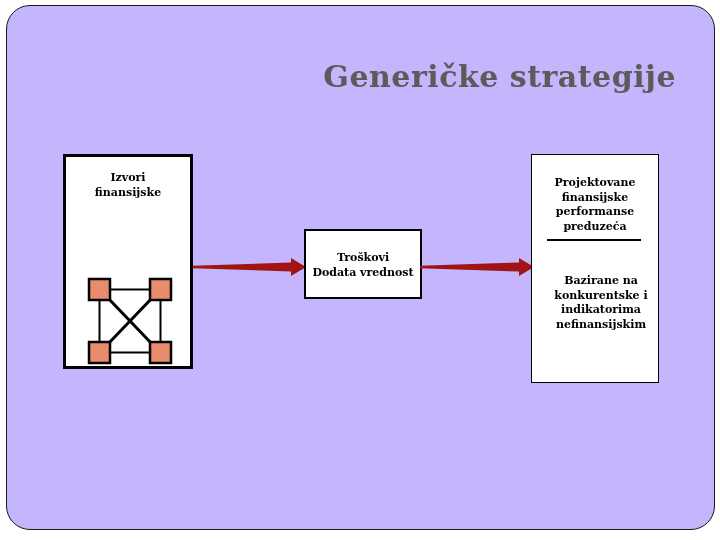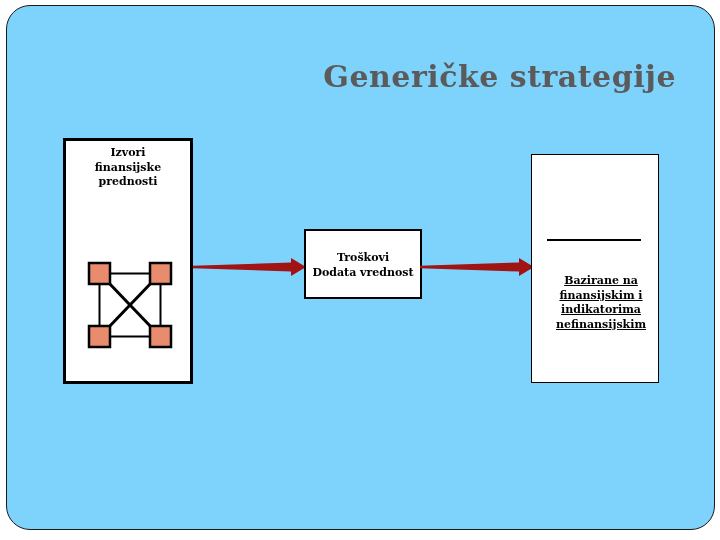--- a/index.html
+++ b/index.html
@@ -10,21 +10,21 @@
     background: #ffffff;
     font-family: "DejaVu Serif", "Liberation Serif", serif;
     overflow: hidden;
   }
   .slide {
     position: absolute;
     left: 6px;
     top: 5px;
     width: 707px;
     height: 523px;
-    background: #7dd3fc;
+    background: #c4b5fd;
     border: 1.2px solid #1a1a1a;
     border-radius: 24px;
   }
   .slide-title {
     position: absolute;
     top: 53px;
     right: 38px;
     font-size: 30px;
     font-weight: bold;
     color: var(--title-text, #5b5b5b);
@@ -40,25 +40,25 @@
   }
   .box .line {
     display: block;
     font-size: 11px;
     font-weight: bold;
     line-height: 14.5px;
     white-space: nowrap;
   }
   .sources-box {
     left: 56px;
-    top: 132px;
+    top: 148px;
     width: 130px;
-    height: 246px;
+    height: 215px;
     border: 3px solid #000000;
-    padding-top: 5px;
+    padding-top: 14px;
   }
   .strategies-box {
     left: 297px;
     top: 223px;
     width: 118px;
     height: 70px;
     border: 2px solid #000000;
     display: flex;
     flex-direction: column;
     justify-content: center;
@@ -83,21 +83,20 @@
     left: 15px;
     width: 94px;
     height: 0;
     border-top: 2px solid #000000;
   }
   .performance-bottom {
     position: absolute;
     top: 119px;
     left: 12px;
     right: 0;
-    text-decoration: underline;
   }
   .network-svg {
     position: absolute;
     left: 20px;
     top: 119px;
   }
   .arrow-svg {
     position: absolute;
   }
   #arrow1 { left: 184px; top: 250px; }
@@ -106,21 +105,20 @@
 </head>
 <body>
 
 <div class="slide">
 
   <div class="slide-title">Generičke strategije</div>
 
   <div class="box sources-box">
     <span class="line">Izvori</span>
     <span class="line">finansijske</span>
-    <span class="line">prednosti</span>
 
     <svg class="network-svg" width="92" height="94" viewBox="0 0 92 94">
 
       <line x1="24" y1="13.5" x2="64" y2="13.5" stroke="#000" stroke-width="2"></line>
       <line x1="24" y1="76.5" x2="64" y2="76.5" stroke="#000" stroke-width="2"></line>
       <line x1="13.5" y1="24" x2="13.5" y2="66" stroke="#000" stroke-width="2"></line>
       <line x1="74.5" y1="24" x2="74.5" y2="66" stroke="#000" stroke-width="2"></line>
       <line x1="21" y1="21" x2="67" y2="69" stroke="#000" stroke-width="3"></line>
       <line x1="67" y1="21" x2="21" y2="69" stroke="#000" stroke-width="3"></line>
 
@@ -138,22 +136,28 @@
   <div class="box strategies-box">
     <span class="line">Troškovi</span>
     <span class="line">Dodata vrednost</span>
   </div>
 
   <svg id="arrow2" class="arrow-svg" width="120" height="22" viewBox="0 0 120 22">
     <polygon points="2,9.8 101,6.5 101,2 116,11 101,20 101,15.5 2,12.2" fill="#a21313"></polygon>
   </svg>
 
   <div class="box performance-box">
+    <div class="performance-top">
+      <span class="line">Projektovane</span>
+      <span class="line">finansijske</span>
+      <span class="line">performanse</span>
+      <span class="line">preduzeća</span>
+    </div>
     <div class="performance-divider"></div>
     <div class="performance-bottom">
       <span class="line">Bazirane na</span>
-      <span class="line">finansijskim i</span>
+      <span class="line">konkurentske i</span>
       <span class="line">indikatorima</span>
       <span class="line">nefinansijskim</span>
     </div>
   </div>
 
 </div>
 
 </body></html>

